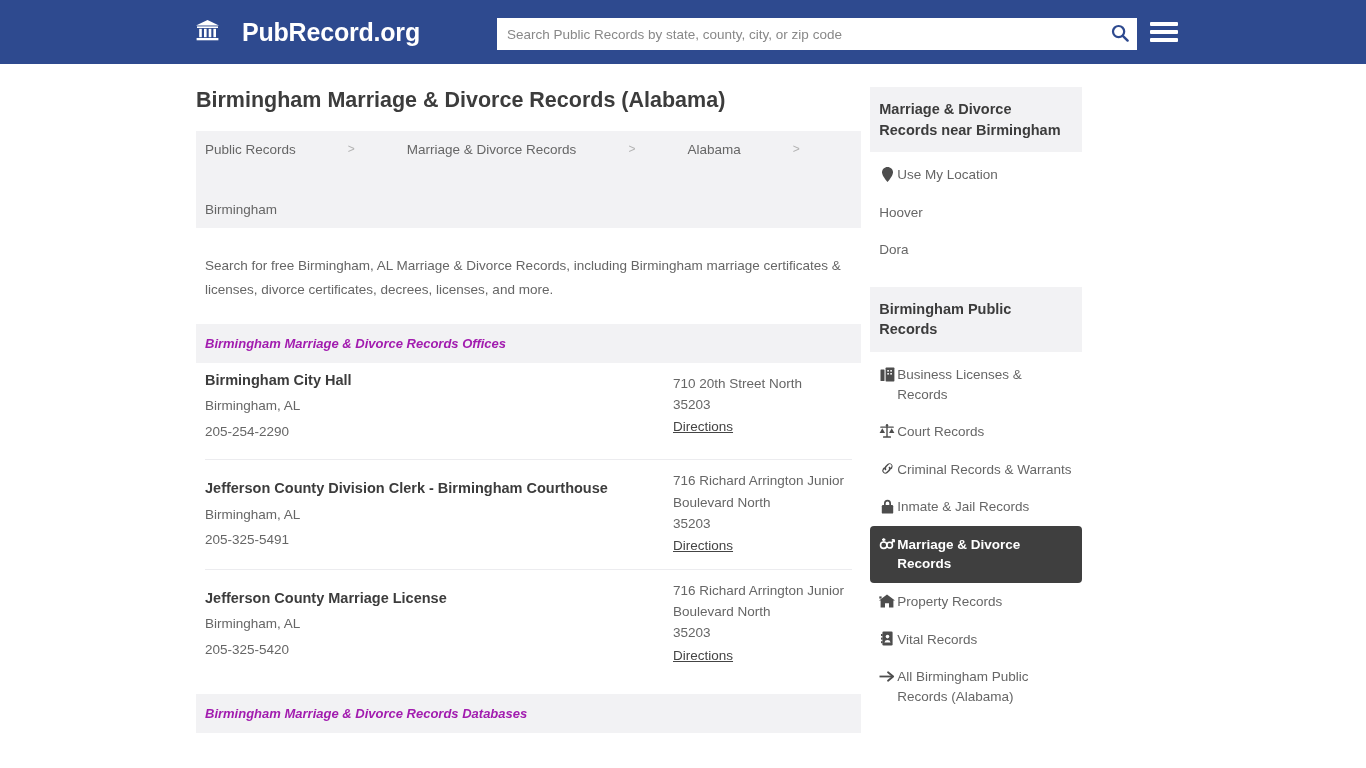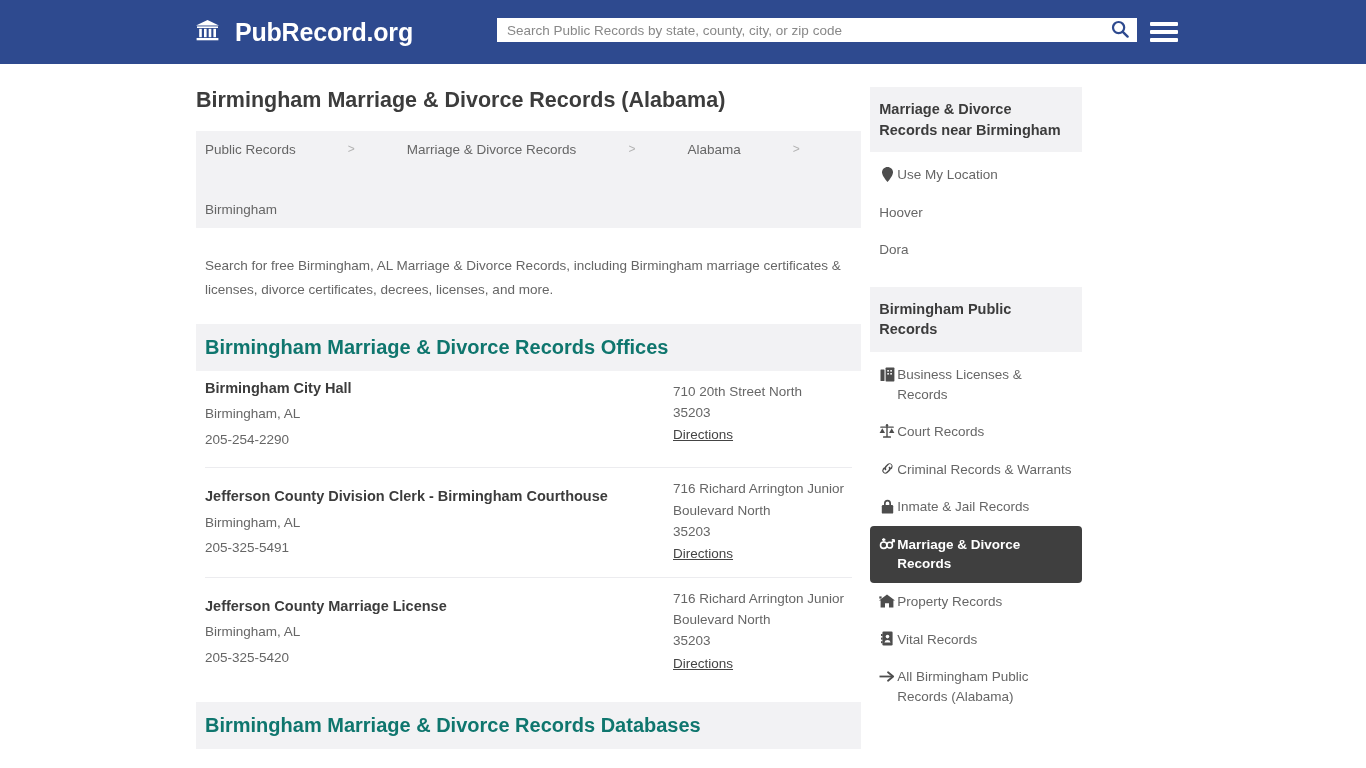--- a/index.html
+++ b/index.html
@@ -16,39 +16,39 @@
   .site-header {
     height: 64px;
     background: #2e4a8f;
     display: flex;
     align-items: center;
     position: relative;
   }
   .brand {
     display: flex;
     align-items: center;
-    gap: 16px;
+    gap: 23px;
     margin-left: 196px;
     text-decoration: none;
   }
   .brand-icon { display: block; }
   .brand-text {
     color: #ffffff;
     font-size: 25px;
     font-weight: bold;
     letter-spacing: -0.2px;
     line-height: 1;
     white-space: nowrap;
   }
   .search-wrap {
     position: absolute;
     left: 497px;
     top: 18px;
     width: 640px;
-    height: 24px;
+    height: 32px;
     background: #ffffff;
     display: flex;
     align-items: center;
     justify-content: flex-end;
   }
   .search-input {
     flex: 1;
     border: 0;
     outline: none;
     height: 26px;
@@ -130,23 +130,24 @@
   .intro-text {
     font-size: 13.5px;
     color: #666666;
     line-height: 1.72;
     padding: 13px 9px 10px 9px;
   }
 
   .section-head {
     background: #f2f2f4;
     padding: 12px 9px;
-    font-size: 20px;
-    font-weight: bold;
-    color: #0f766e;
+    font-size: 13px;
+    font-weight: bold;
+    color: #a21caf;
+    font-style: italic;
   }
   .section-sub {
     font-size: 13.5px;
     color: #666666;
     padding: 17px 9px 16px 9px;
     line-height: 1.6;
   }
 
   .office-list { padding: 0 9px; }
   .office-row {

